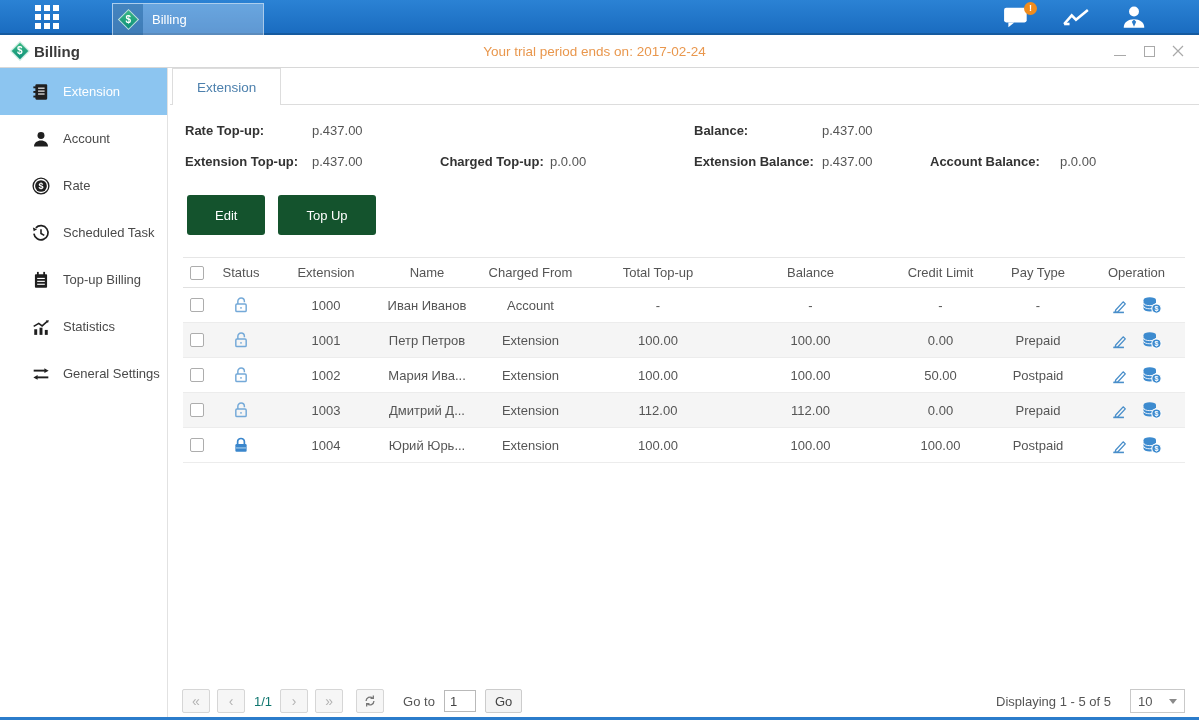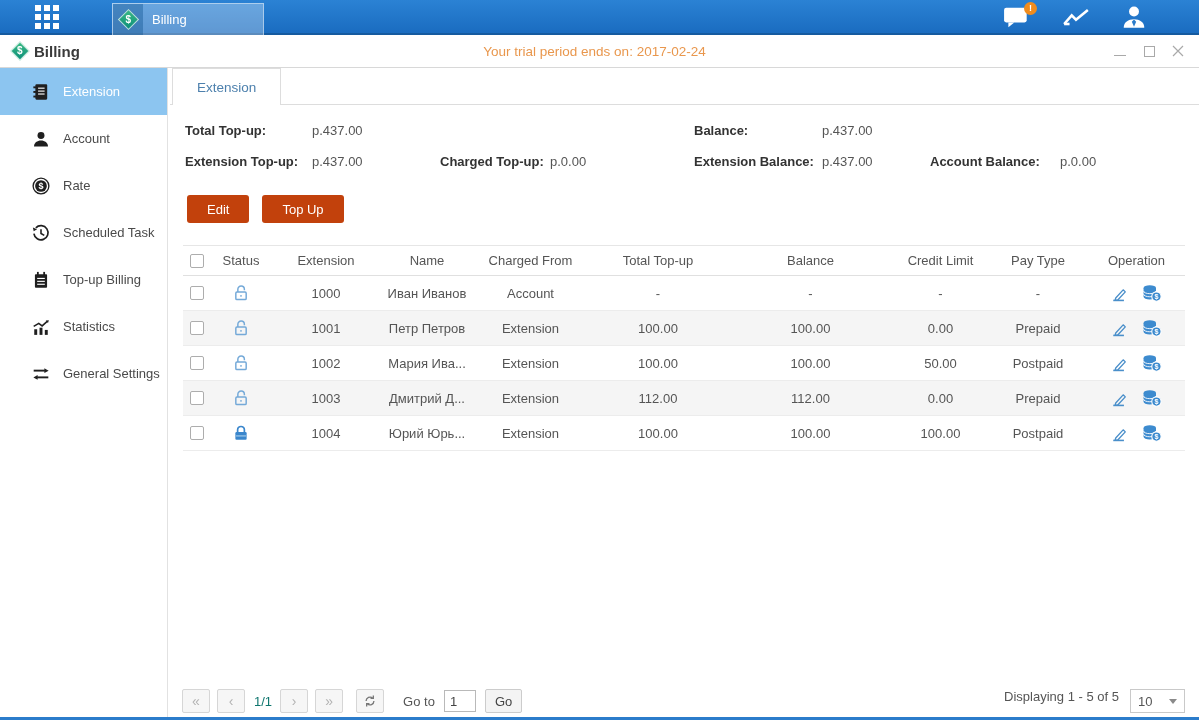--- a/index.html
+++ b/index.html
@@ -45,42 +45,42 @@
 
   .summary { position:relative; margin-top:13px; height:62px; font-size:13px; }
   .srow { position:relative; height:31px; }
   .srow span { position:absolute; top:5px; white-space:nowrap; }
   .slabel { font-weight:bold; color:#333; }
   .sval { color:#555; }
   .p0 { left:3px; } .p130 { left:130px; } .p258 { left:258px; } .p368 { left:368px; }
   .p512 { left:512px; } .p640 { left:640px; } .p748 { left:748px; } .p878 { left:878px; }
 
   .btn-row { margin-top:15px; display:flex; gap:13px; margin-left:5px; }
-  .btn { background:#c2410c; color:#fff; border:none; border-radius:3px; height:28px; padding:0 20px; font-size:13px; font-family:"Liberation Sans",sans-serif; cursor:pointer; }
+  .btn { background:#14532d; color:#fff; border:none; border-radius:3px; height:40px; padding:0 28px; font-size:13px; font-family:"Liberation Sans",sans-serif; cursor:pointer; }
 
   
   .table { margin-top:22px; margin-left:1px; }
   .thead { display:flex; align-items:center; height:31px; border-top:1px solid #e6e6e6; border-bottom:1px solid #e0e0e0; color:#555; font-size:13px; }
   .trow { display:flex; align-items:center; height:35px; border-bottom:1px solid #ececec; font-size:13px; color:#555; }
   .trow.alt { background:#f5f5f5; }
   .cell { display:flex; align-items:center; justify-content:center; text-align:center; overflow:hidden; white-space:nowrap; }
   .c-sel{width:28px;} .c-status{width:60px;} .c-ext{width:110px;} .c-name{width:92px;}
   .c-from{width:115px;} .c-topup{width:140px;} .c-bal{width:165px;} .c-credit{width:95px;}
   .c-pay{width:100px;} .c-op{width:97px; gap:13px;}
   .cb { width:14px; height:14px; border:1px solid #adadad; border-radius:2px; background:#fff; cursor:pointer; display:block; }
   .op-icon { display:flex; cursor:pointer; }
 
   
   .pagebar { position:absolute; left:14px; right:14px; bottom:7px; display:flex; align-items:center; font-size:13px; color:#555; }
   .pg-btn { width:28px; height:24px; border:1px solid #d6d6d6; background:#f6f6f6; color:#b3b3b3; border-radius:2px; display:flex; align-items:center; justify-content:center; margin-right:7px; font-size:14px; cursor:pointer; }
   .pg-num { margin:0 8px 0 2px; color:#0f766e; }
   .goto-label { margin:0 9px 0 12px; }
   .goto-input { width:32px; height:22px; border:1px solid #b9b9b9; font-size:13px; padding:1px 5px; font-family:"Liberation Sans",sans-serif; color:#444; }
   .go-btn { margin-left:9px; height:24px; padding:0 9px; border:1px solid #ccc; background:#f4f4f4; border-radius:2px; font-size:13px; color:#444; font-family:"Liberation Sans",sans-serif; cursor:pointer; }
-  .pg-right { margin-left:auto; display:flex; gap:11px; }
+  .pg-right { margin-left:auto; display:flex; align-items:center; gap:19px; }
   .size-select { width:55px; height:24px; border:1px solid #c9c9c9; background:#fff; display:flex; align-items:center; justify-content:space-between; padding:0 7px; cursor:pointer; }
   .caret { width:0; height:0; border-left:4px solid transparent; border-right:4px solid transparent; border-top:5px solid #8a8a8a; }
 
   .bottom-strip { position:absolute; left:0; right:0; bottom:0; height:3px; background:#2b7ccb; }
 </style>
 </head>
 <body>
 
 <div class="screen">
 
@@ -223,21 +223,21 @@
 
     <div class="content">
       <div class="tabstrip">
         <div class="tab">
           <span>Extension</span>
         </div>
       </div>
 
       <div class="summary">
         <div class="srow">
-          <span class="slabel p0">Total Top-up:</span>
+          <span class="slabel p0">Rate Top-up:</span>
           <span class="sval p130">p.437.00</span>
           <span class="slabel p512">Balance:</span>
           <span class="sval p640">p.437.00</span>
         </div>
         <div class="srow">
           <span class="slabel p0">Extension Top-up:</span>
           <span class="sval p130">p.437.00</span>
           <span class="slabel p258">Charged Top-up:</span>
           <span class="sval p368">p.0.00</span>
           <span class="slabel p512">Extension Balance:</span>

